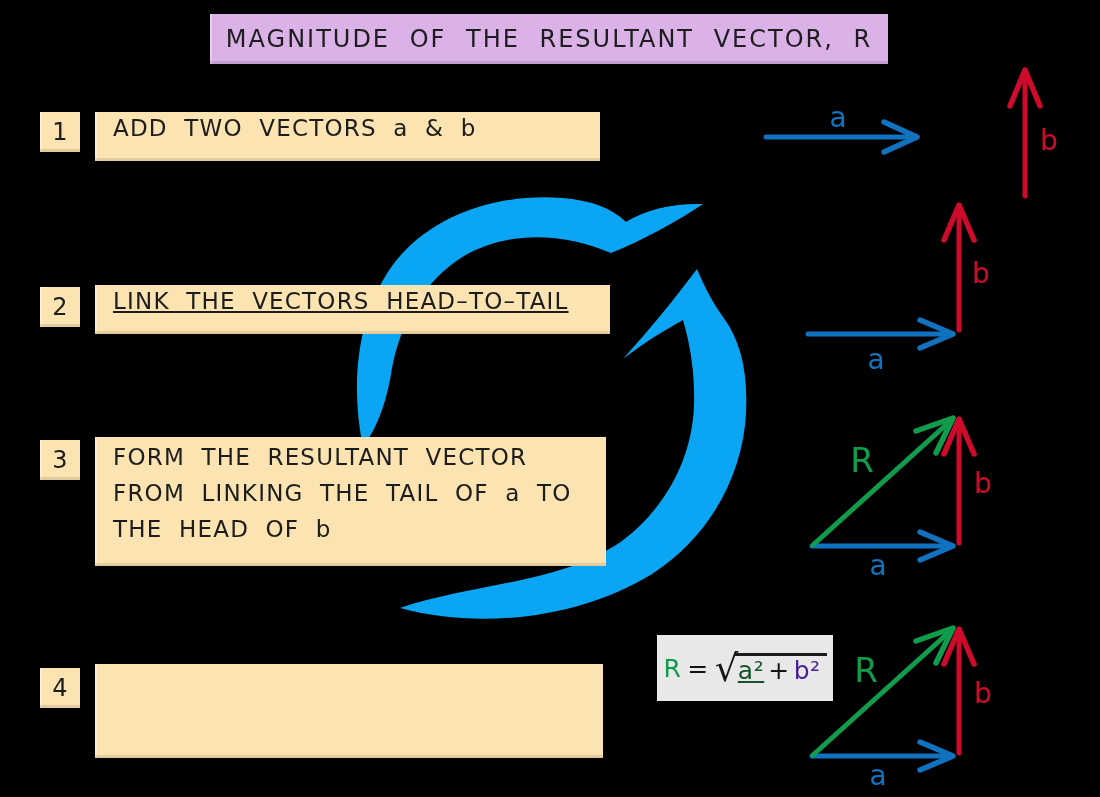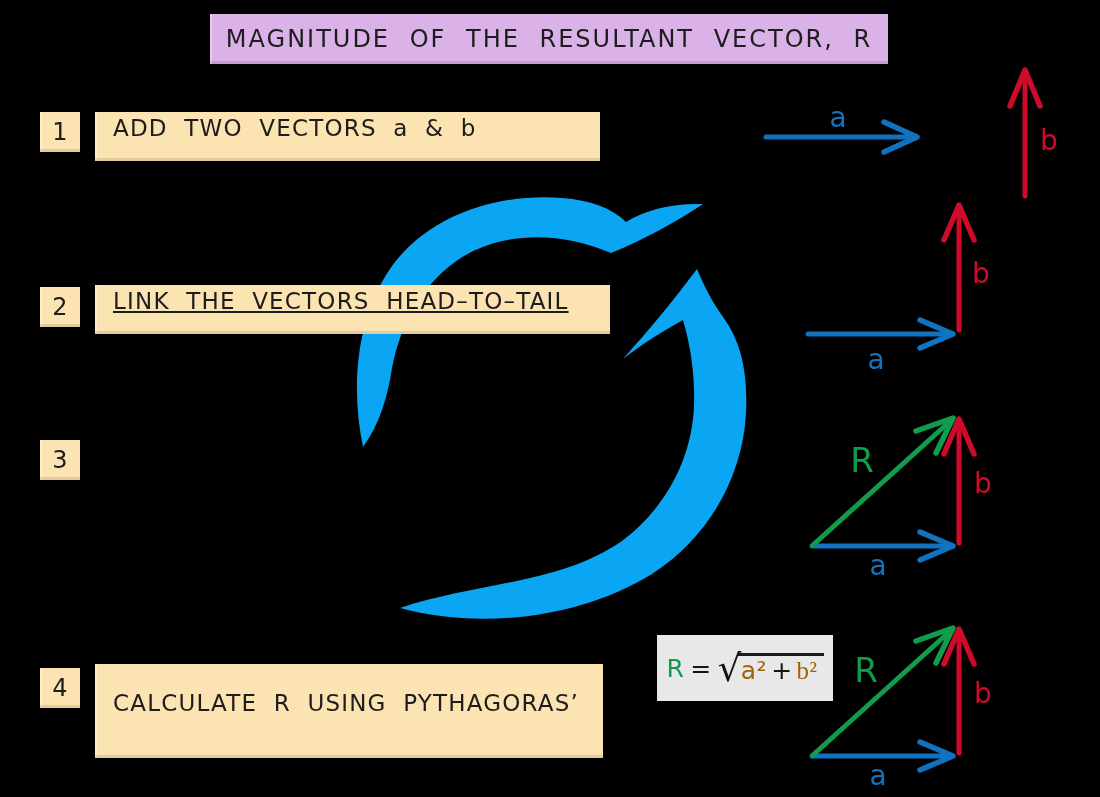--- a/index.html
+++ b/index.html
@@ -35,23 +35,23 @@
   .formula-box{
     position:absolute;left:657px;top:635px;width:176px;height:66px;
     background:#e8e8e8;z-index:2;color:#141414;
     display:flex;align-items:center;justify-content:center;
     font-size:25px;letter-spacing:0.5px;
   }
   .f-r{color:#109c4b;margin-right:6px;}
   .f-eq{margin-right:6px;}
   .f-sqrt{font-size:37px;line-height:0;transform:translateY(1px);margin-right:-5px;}
   .f-rad{border-top:3px solid #1a1a1a;padding:2px 6px 0 4px;line-height:1;}
-  .f-a{color:#a16207;}
+  .f-a{color:#14532d;text-decoration:underline;}
   .f-plus{color:#141414;margin:0 4px;}
-  .f-b{color:#a16207;font-family:Liberation Serif, serif;}
+  .f-b{color:#4c1d95;}
 
   svg text{font-family:"DejaVu Sans",sans-serif;}
 </style>
 </head>
 <body>
 
 <div class="canvas">
 
   <svg class="layer cycle-layer" viewBox="0 0 1100 797" aria-hidden="true">
     <path fill="#0aa6f3" d="
@@ -95,26 +95,30 @@
     <div class="box num-box" style="left:40px;top:287px;">
       <span>2</span>
     </div>
     <div class="box text-box" style="left:95px;top:285px;width:515px;height:49px;text-decoration:underline;">
       <div class="tline">LINK THE VECTORS HEAD–TO–TAIL</div>
     </div>
 
     <div class="box num-box" style="left:40px;top:440px;">
       <span>3</span>
     </div>
+    <div class="box text-box" style="left:95px;top:437px;width:511px;height:129px;">
+      <div class="tline">FORM THE RESULTANT VECTOR</div>
+      <div class="tline">FROM LINKING THE TAIL OF a TO</div>
+      <div class="tline">THE HEAD OF b</div>
+    </div>
 
     <div class="box num-box" style="left:40px;top:668px;">
       <span>4</span>
     </div>
     <div class="box text-box" style="left:95px;top:664px;width:508px;height:94px;">
-      <div class="tline">CALCULATE R USING PYTHAGORAS’</div>
     </div>
 
     <div class="formula-box">
       <span class="f-r">R</span>
       <span class="f-eq">=</span>
       <span class="f-sqrt">√</span>
       <span class="f-rad"><span class="f-a">a²</span><span class="f-plus">+</span><span class="f-b">b²</span></span>
     </div>
   </div>
 

